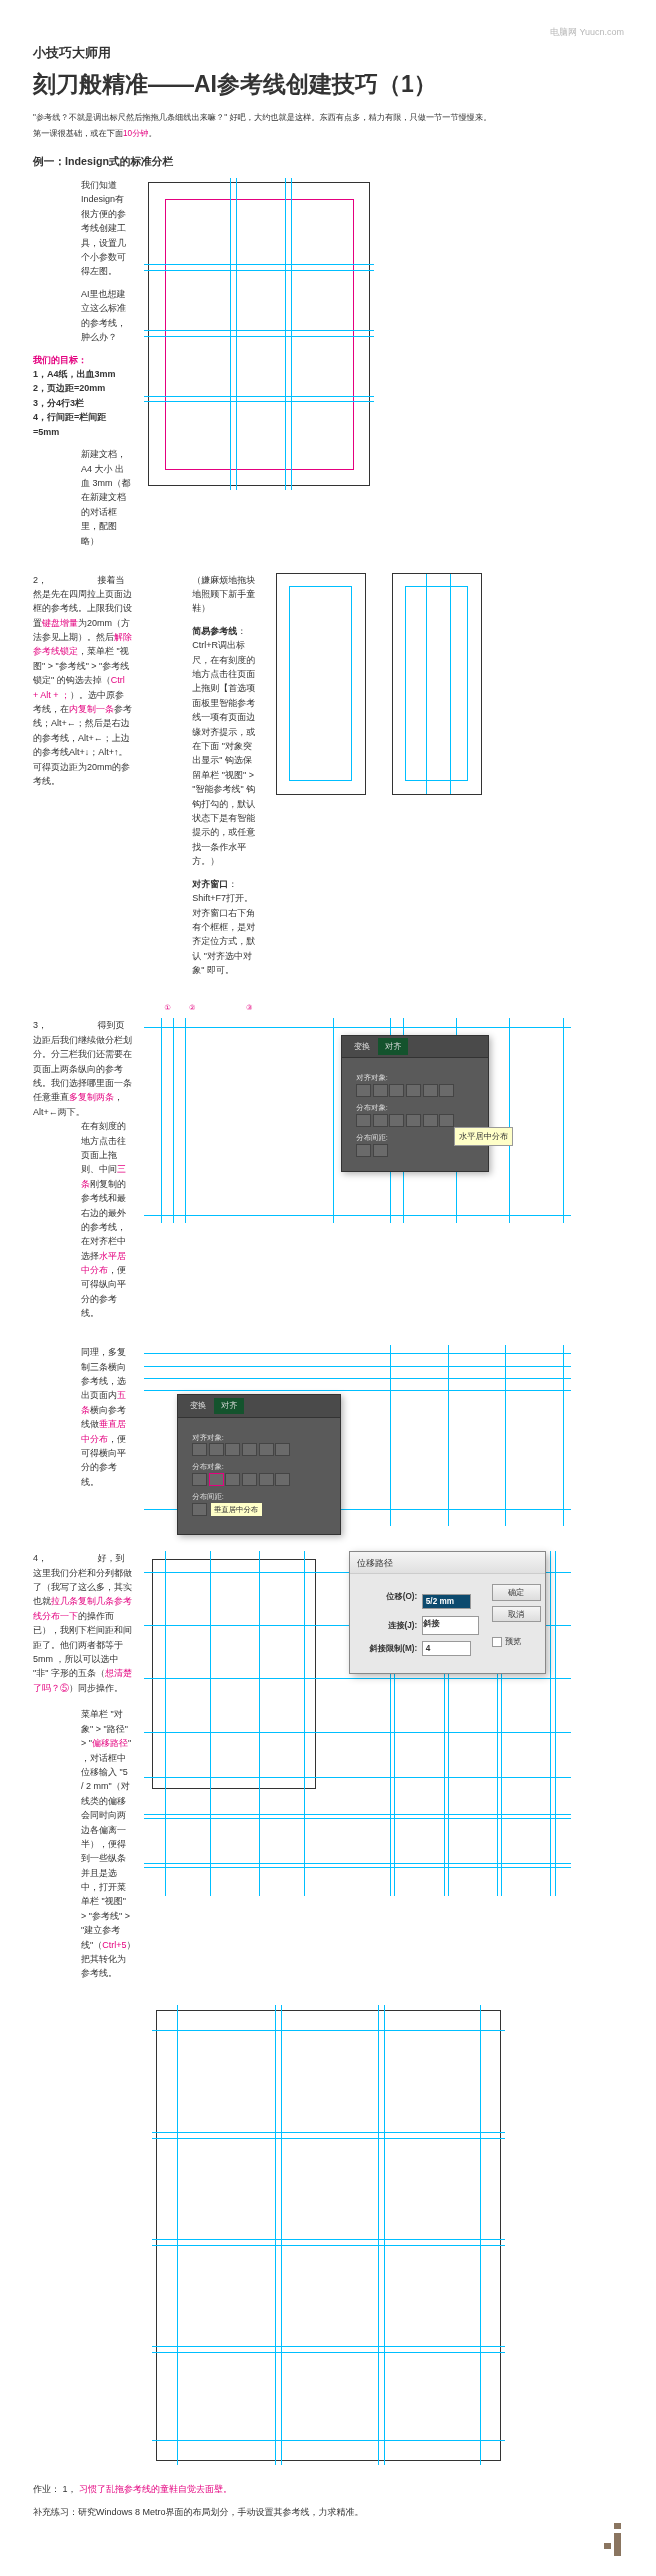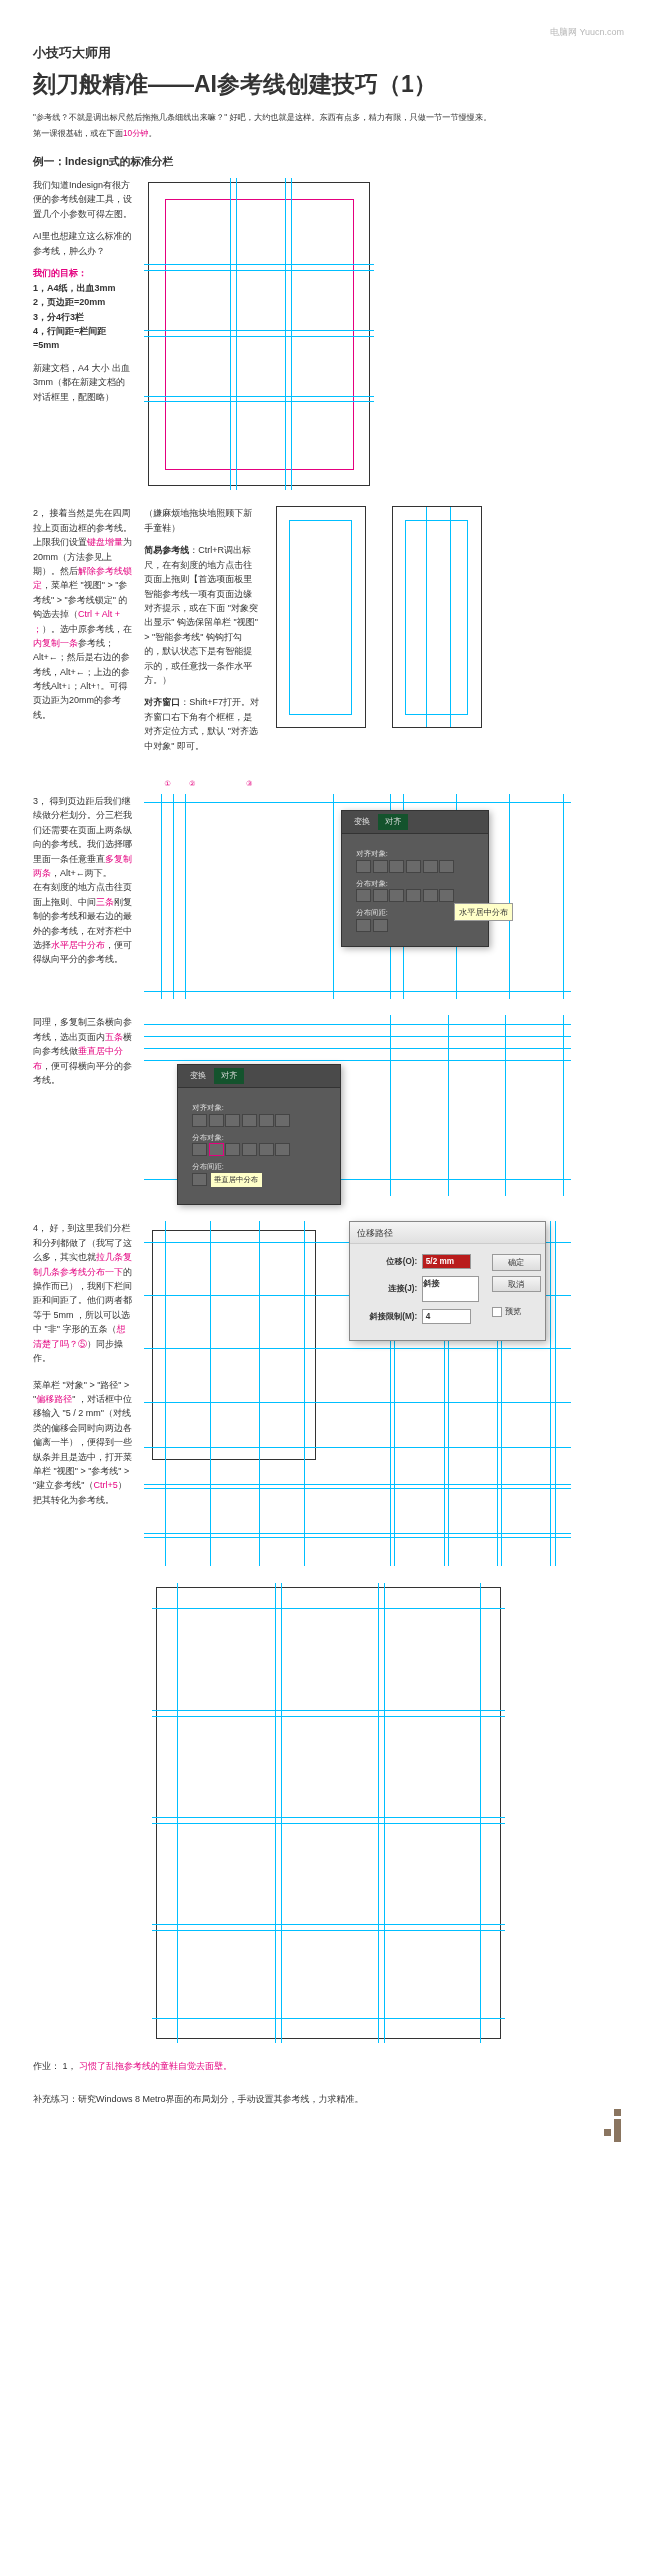--- a/index.html
+++ b/index.html
@@ -14,21 +14,21 @@
   .pink { color: #e4007f; }
   .pre-text { font-size: 9px; margin: 12.3px 0; }
   .example-title { font-weight: bold; font-size: 10.7px; margin: 12.3px 0 8.2px; }
   .content-row { display: flex; gap: 12.3px; margin-bottom: 16.4px; align-items: flex-start; }
   .col-left { width: 99px; flex-shrink: 0; font-size: 9px; }
   .col-mid { width: 115px; flex-shrink: 0; font-size: 9px; }
   .col-img { flex: 1; }
   .goals { margin: 8.2px 0; }
   .goals-title { color: #e4007f; font-weight: bold; font-size: 9px; }
   .goals-list { list-style: none; font-size: 9px; font-weight: bold; }
-  .para { margin-bottom: 8.2px; font-size: 9px; }
+  .para { margin-bottom: 8.2px; font-size: 9px; margin-left: 48px; }
   .step-num { font-size: 9px; }
   
   
   .diagram { position: relative; background: #fff; }
   .d1 { width: 230px; height: 312px; }
   .d-frame { position: absolute; border: 0.8px solid #333; }
   .d-margin { position: absolute; border: 0.8px solid #e4007f; }
   .guide-v { position: absolute; top: 0; bottom: 0; width: 0.8px; background: #00bfff; }
   .guide-h { position: absolute; left: 0; right: 0; height: 0.8px; background: #00bfff; }
   
@@ -55,22 +55,22 @@
   .icon-btn { width: 15px; height: 13px; background: #6a6a6a; border: 0.8px solid #444; display: inline-block; }
   .tooltip { position: absolute; background: #ffffc8; color: #333; border: 0.8px solid #999; padding: 1.6px 4.1px; font-size: 8.2px; white-space: nowrap; }
   
   .dialog { position: absolute; background: #e8e8e8; border: 0.8px solid #888; box-shadow: 2.5px 2.5px 8.2px rgba(0,0,0,0.3); font-size: 9px; }
   .dialog-title { background: linear-gradient(#f5f5f5,#e0e0e0); padding: 3.3px 6.6px; border-bottom: 0.8px solid #ccc; font-size: 9px; }
   .dialog-body { padding: 10px; display: flex; gap: 12.3px; }
   .dialog-fields { flex: 1; font-weight: bold; }
   .dialog-field { display: flex; align-items: center; margin-bottom: 6.6px; gap: 5px; }
   .dialog-field label { width: 57px; text-align: right; font-size: 8.2px; }
   .dialog-input { width: 49px; height: 15px; border: 0.8px solid #999; background: #fff; font-size: 8.2px; padding: 0 2.5px; }
-  .dialog-input.sel { background: #b91c1c; color: #fff; }
-  .dialog-select { width: 57px; height: 26px; border: 0.8px solid #999; background: #fff; font-size: 8.2px; }
+  .dialog-input.sel { background: #0c4a6e; color: #fff; margin-top: 10px; }
+  .dialog-select { width: 57px; height: 19px; border: 0.8px solid #999; background: #fff; font-size: 8.2px; }
   .dialog-btns { display: flex; flex-direction: column; gap: 5px; }
   .dialog-btn { width: 49px; height: 16.4px; background: linear-gradient(#f5f5f5,#ddd); border: 0.8px solid #999; font-size: 8.2px; text-align: center; line-height: 15px; }
   .checkbox { width: 10px; height: 10px; border: 0.8px solid #999; display: inline-block; background: #fff; }
   
   .final-text { font-size: 9px; margin: 16.4px 0; }
   .homework { font-size: 9px; margin-top: 16.4px; }
   .homework-item { margin-bottom: 3.3px; }
   .logo { float: right; width: 25px; height: 33px; }
   .logo-shape { position: relative; width: 25px; height: 33px; }
   .logo-bar { position: absolute; background: #8a7560; }
@@ -357,21 +357,21 @@
     <div class="guide-h" style="top:347px;"></div>
     <div class="guide-h" style="top:435px;"></div>
   </div>
 
   <div class="homework">
     <div class="homework-item">
       <span>作业：</span>
       <span>1，</span>
       <span class="red">习惯了乱拖参考线的童鞋自觉去面壁。</span>
     </div>
-    <div class="homework-item" style="margin-top:18px;">补充练习：研究Windows 8 Metro界面的布局划分，手动设置其参考线，力求精准。</div>
+    <div class="homework-item" style="margin-top:9px;">补充练习：研究Windows 8 Metro界面的布局划分，手动设置其参考线，力求精准。</div>
   </div>
 
   <div class="logo">
     <div class="logo-shape">
       <div class="logo-bar" style="left:15px; top:0; width:6.6px; height:6.6px;"></div>
       <div class="logo-bar" style="left:15px; top:10px; width:6.6px; height:23px;"></div>
       <div class="logo-bar" style="left:5px; top:20px; width:6.6px; height:6.6px;"></div>
     </div>
   </div>
   <div style="clear:both;"></div>

